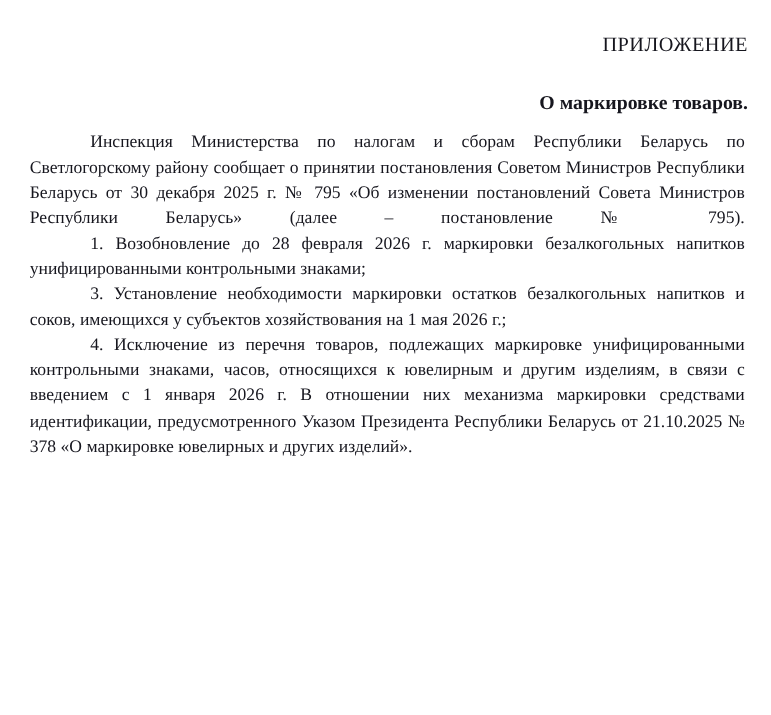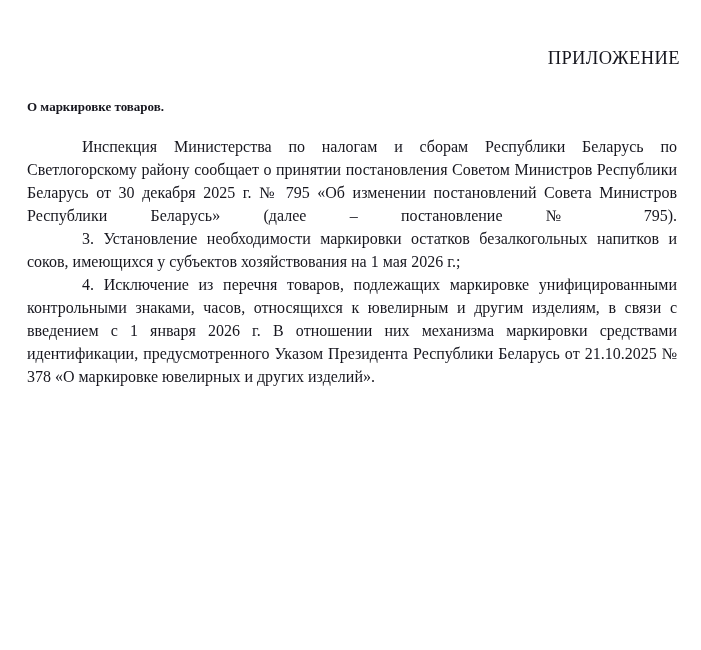--- a/index.html
+++ b/index.html
@@ -16,21 +16,20 @@
     color: #16161e;
     -webkit-font-smoothing: antialiased;
   }
 
   #page {
     position: relative;
     width: 701px;
     height: 582px;
     background: #ffffff;
     box-sizing: border-box;
-    margin-top: 17px;
   }
 
   
   .doc-header {
     position: absolute;
     left: 27px;
     top: 30px;
     width: 653px;
     text-align: right;
     font-size: 18.5px;
@@ -38,22 +37,22 @@
     letter-spacing: 0.4px;
     white-space: nowrap;
   }
 
   
   .doc-title {
     position: absolute;
     left: 27px;
     top: 70px;
     width: 653px;
-    text-align: left;
-    font-size: 13px;
+    text-align: right;
+    font-size: 18px;
     line-height: 22px;
     font-weight: bold;
   }
 
   
   .doc-body {
     position: absolute;
     left: 27px;
     top: 118px;
     width: 650px;
@@ -85,20 +84,21 @@
 
   <div class="doc-header">ПРИЛОЖЕНИЕ</div>
 
   <h1 class="doc-title">О маркировке товаров.</h1>
 
   <div class="doc-body">
 
     <p class="para stretch-last">Инспекция Министерства по налогам и сборам Республики Беларусь по Светлогорскому району сообщает о принятии постановления Советом Министров Республики Беларусь от 30 декабря 2025 г. № 795 «Об изменении постановлений Совета Министров Республики Беларусь» (далее – постановление № 795).</p>
 
 
+    <p class="para">1. Возобновление до 28 февраля 2026 г. маркировки безалкогольных напитков унифицированными контрольными знаками;</p>
 
 
     <p class="para">3. Установление необходимости маркировки остатков безалкогольных напитков и соков, имеющихся у субъектов хозяйствования на 1 мая 2026 г.;</p>
 
     <p class="para">4. Исключение из перечня товаров, подлежащих маркировке унифицированными контрольными знаками, часов, относящихся к ювелирным и другим изделиям, в связи с введением с 1 января 2026 г. В отношении них механизма маркировки средствами идентификации, предусмотренного Указом Президента Республики Беларусь от 21.10.2025 № 378 «О маркировке ювелирных и других изделий».</p>
 
   </div>
 
 </div>
 

